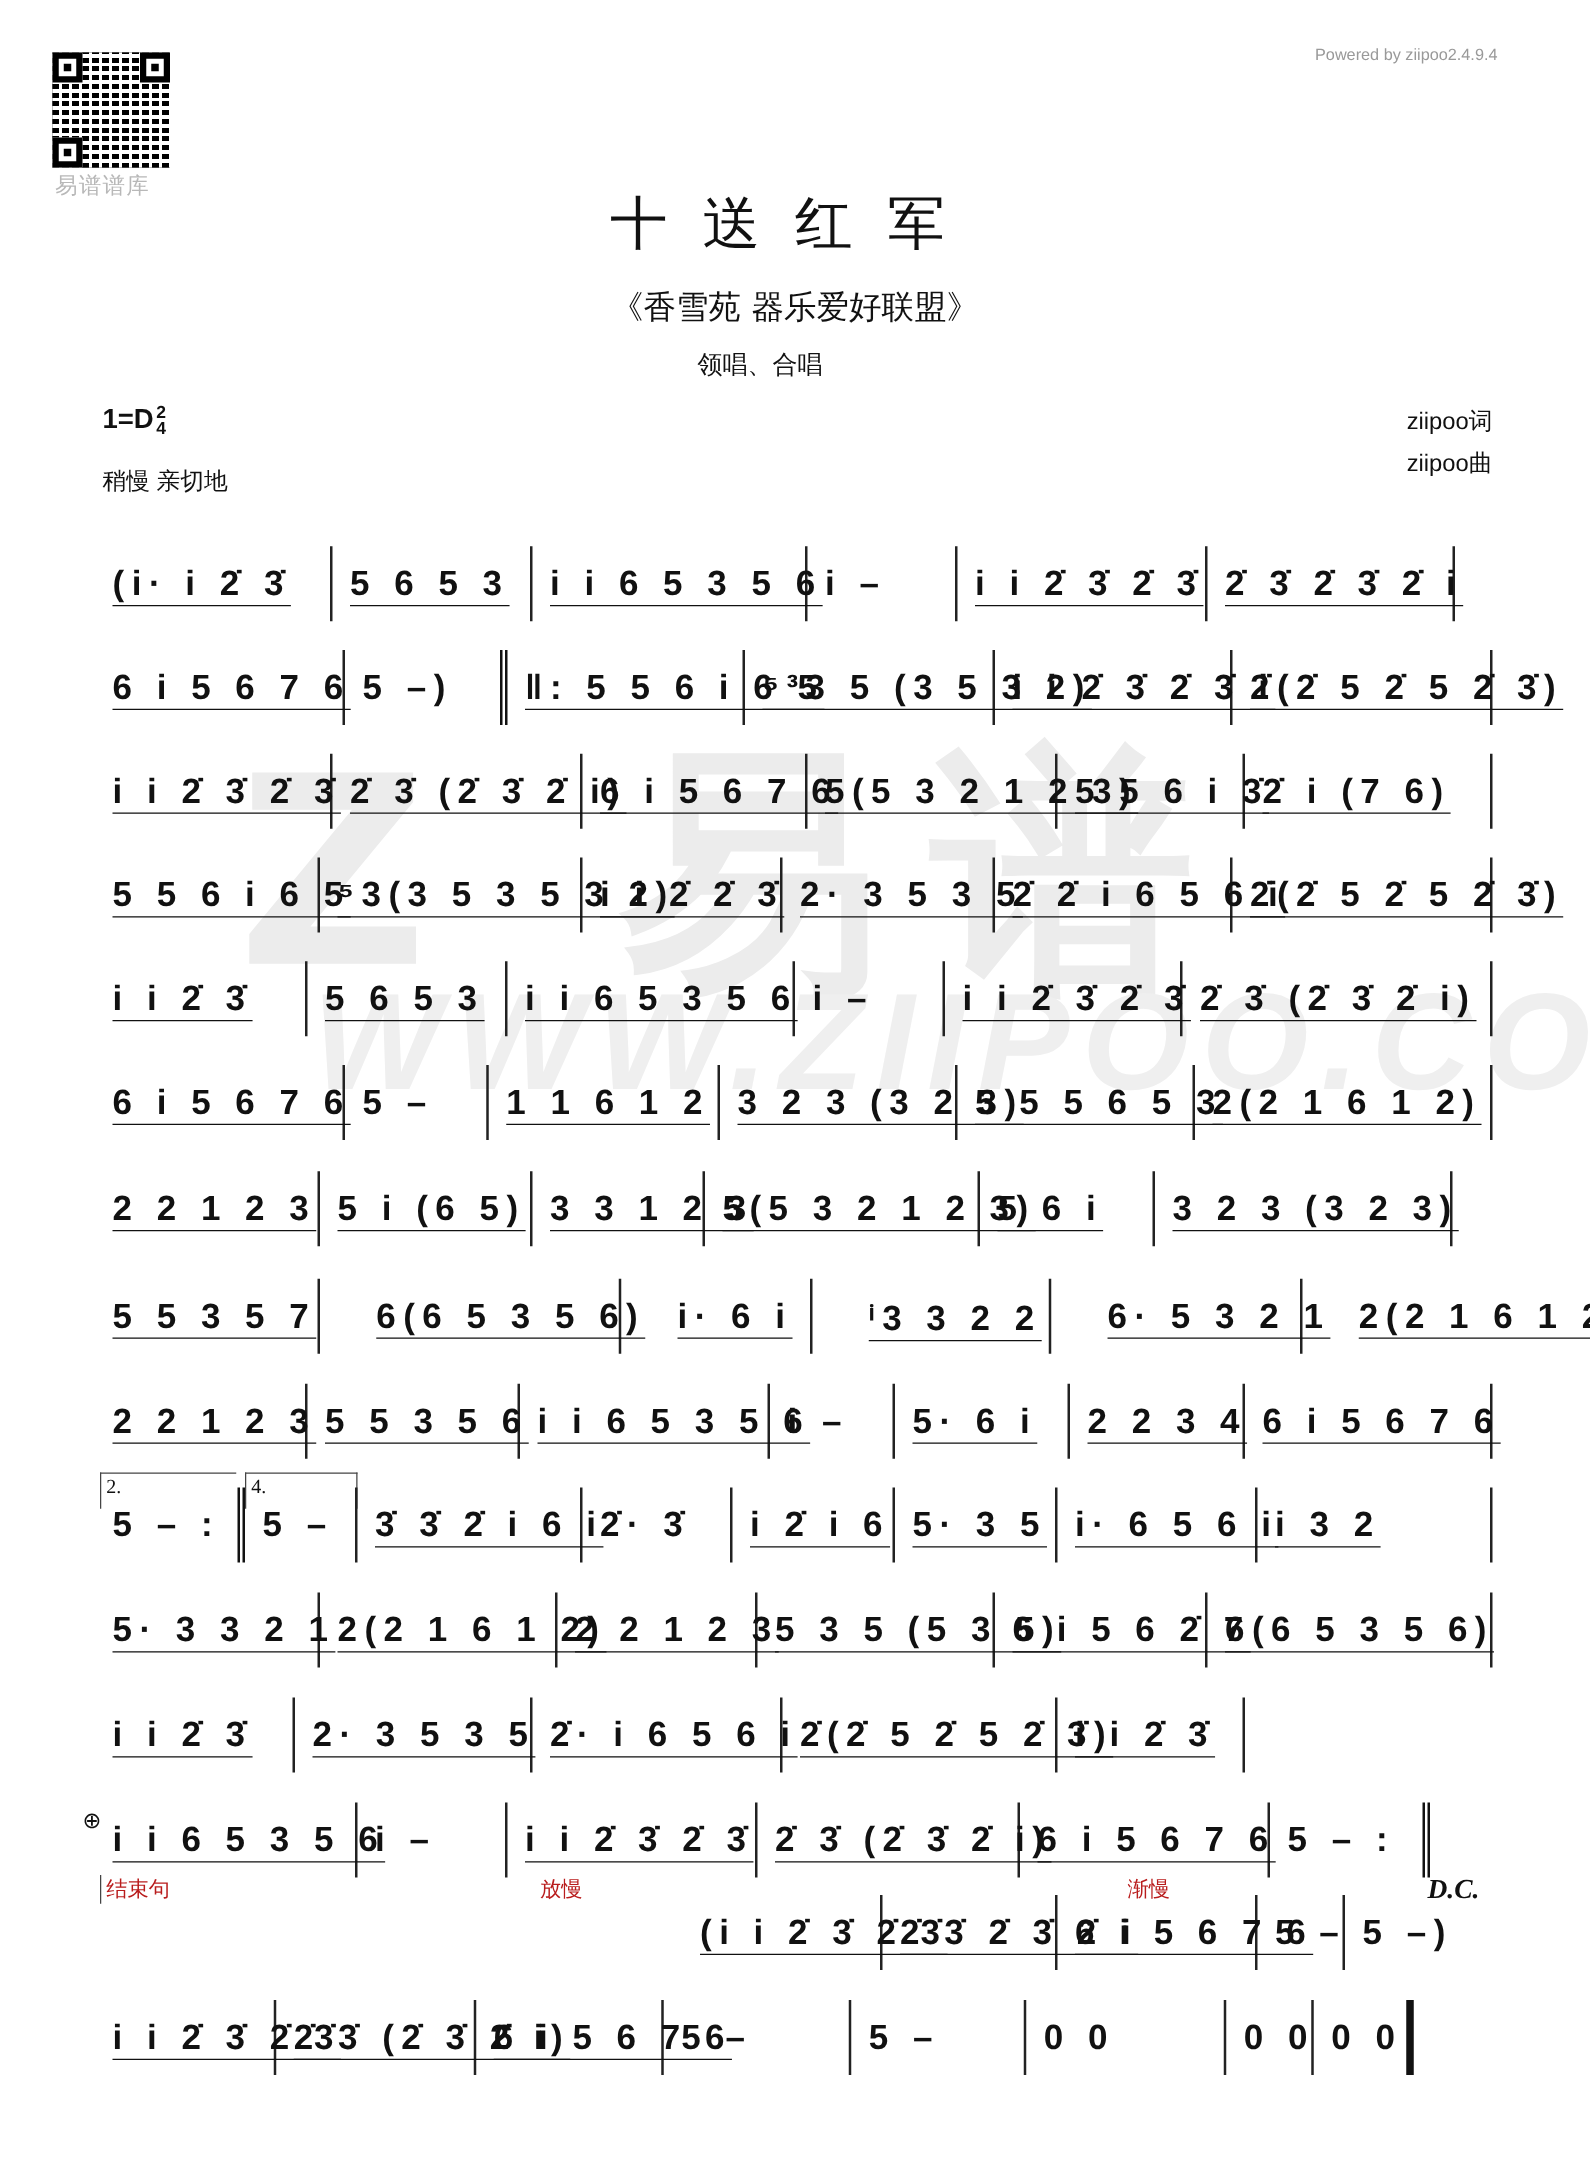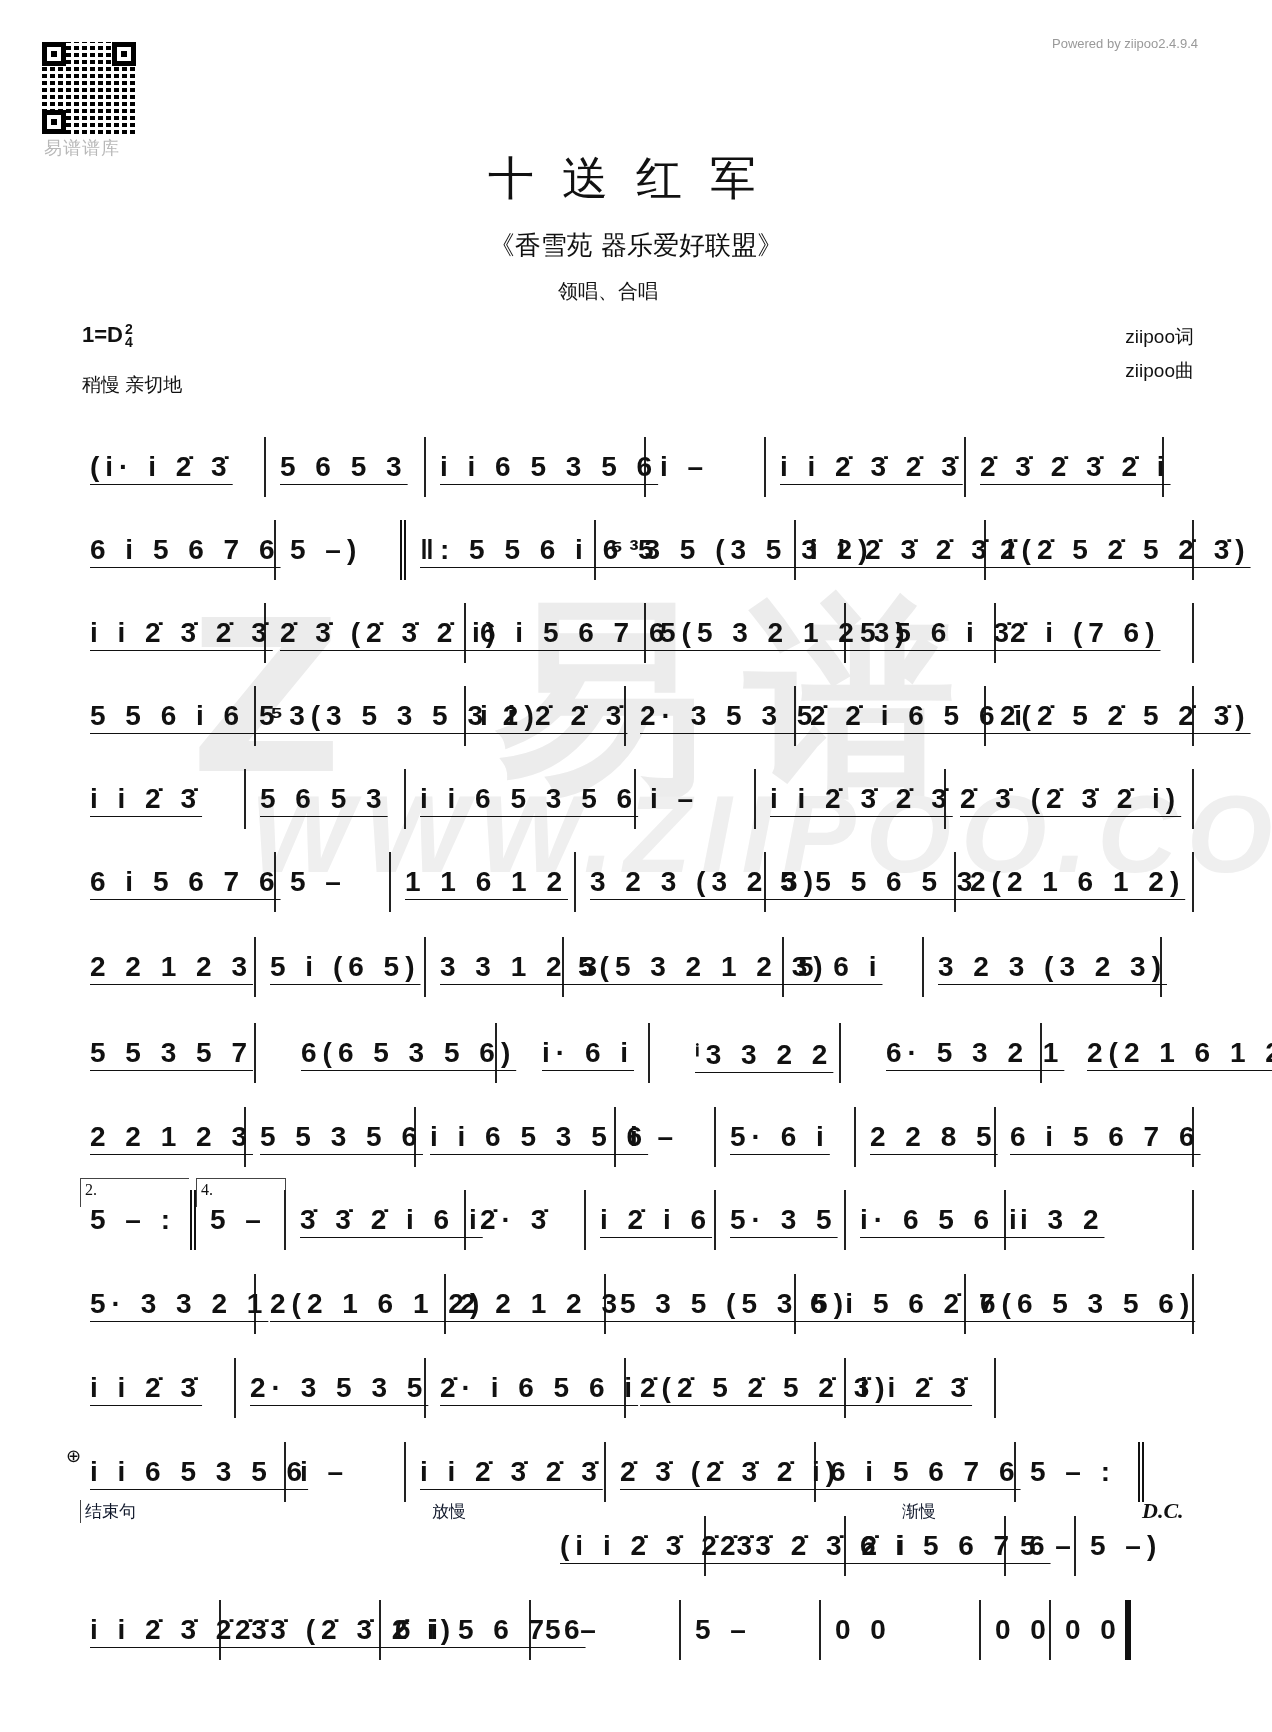--- a/index.html
+++ b/index.html
@@ -22,21 +22,21 @@
   .tempo{left:82px;top:372px;font-size:19px;}
   .credit{right:78px;font-size:19px;text-align:right;}
   .watermark{left:190px;top:560px;font-size:210px;font-weight:bold;color:#ececec;letter-spacing:40px;font-family:"DejaVu Sans",sans-serif;z-index:0;}
   .watermark2{left:250px;top:770px;font-size:110px;font-weight:bold;color:#efefef;letter-spacing:10px;font-style:italic;z-index:0;}
   .score{position:absolute;left:86px;width:1108px;z-index:1;}
   .row{position:absolute;left:0;width:1108px;height:60px;display:flex;align-items:center;}
   .m{display:flex;align-items:center;justify-content:flex-start;height:60px;padding:0 14px;box-sizing:border-box;font-family:"Liberation Sans",sans-serif;font-weight:bold;font-size:28px;letter-spacing:6px;white-space:nowrap;border-right:2px solid #222;}
   .m.first{padding-left:4px;}
   .m.noright{border-right:none;}
   .underline{text-decoration:underline;text-underline-offset:8px;text-decoration-thickness:1px;}
-  .anno{position:absolute;font-size:17px;color:#0f172a;z-index:1;}
+  .anno{position:absolute;font-size:17px;color:#b91c1c;z-index:1;}
   .dc{position:absolute;font-family:"Liberation Serif",serif;font-style:italic;font-weight:bold;font-size:22px;}
   .volta{position:absolute;border-top:1px solid #444;border-left:1px solid #444;font-family:"Liberation Serif",serif;font-size:16px;padding:2px 4px;height:24px;}
   .coda{position:absolute;font-size:18px;}
   .endbar{border-right:6px solid #111 !important;}
 </style>
 </head>
 <body>
 
 <div class="abs qr">
   <div class="qr-corner" style="left:0;top:0;"></div>
@@ -133,21 +133,21 @@
     <div class="m underline" style="width:170px;">6· 5 3 2 1</div>
     <div class="m underline" style="width:238px;">2(2 1 6 1 2)</div>
   </div>
 
   <div class="row" style="top:1107px;">
     <div class="m first underline" style="width:160px;">2 2 1 2 3</div>
     <div class="m underline" style="width:170px;">5 5 3 5 6</div>
     <div class="m underline" style="width:200px;">i i 6 5 3 5 6</div>
     <div class="m" style="width:100px;">i –</div>
     <div class="m underline" style="width:140px;">5· 6 i</div>
-    <div class="m underline" style="width:140px;">2 2 8 5</div>
+    <div class="m underline" style="width:140px;">2 2 3 4</div>
     <div class="m underline" style="width:198px;">6 i 5 6 7 6</div>
   </div>
 
   <div class="volta" style="left:-6px;top:1178px;width:100px;">2.</div>
   <div class="volta" style="left:110px;top:1178px;width:80px;border-right:1px solid #444;">4.</div>
   <div class="row" style="top:1190px;">
     <div class="m first" style="width:110px;border-right:6px double #111;">5 – :</div>
     <div class="m" style="width:90px;">5 –</div>
     <div class="m underline" style="width:180px;">3̇ 3̇ 2̇ i 6 i</div>
     <div class="m" style="width:120px;">2̇· 3̇</div>

